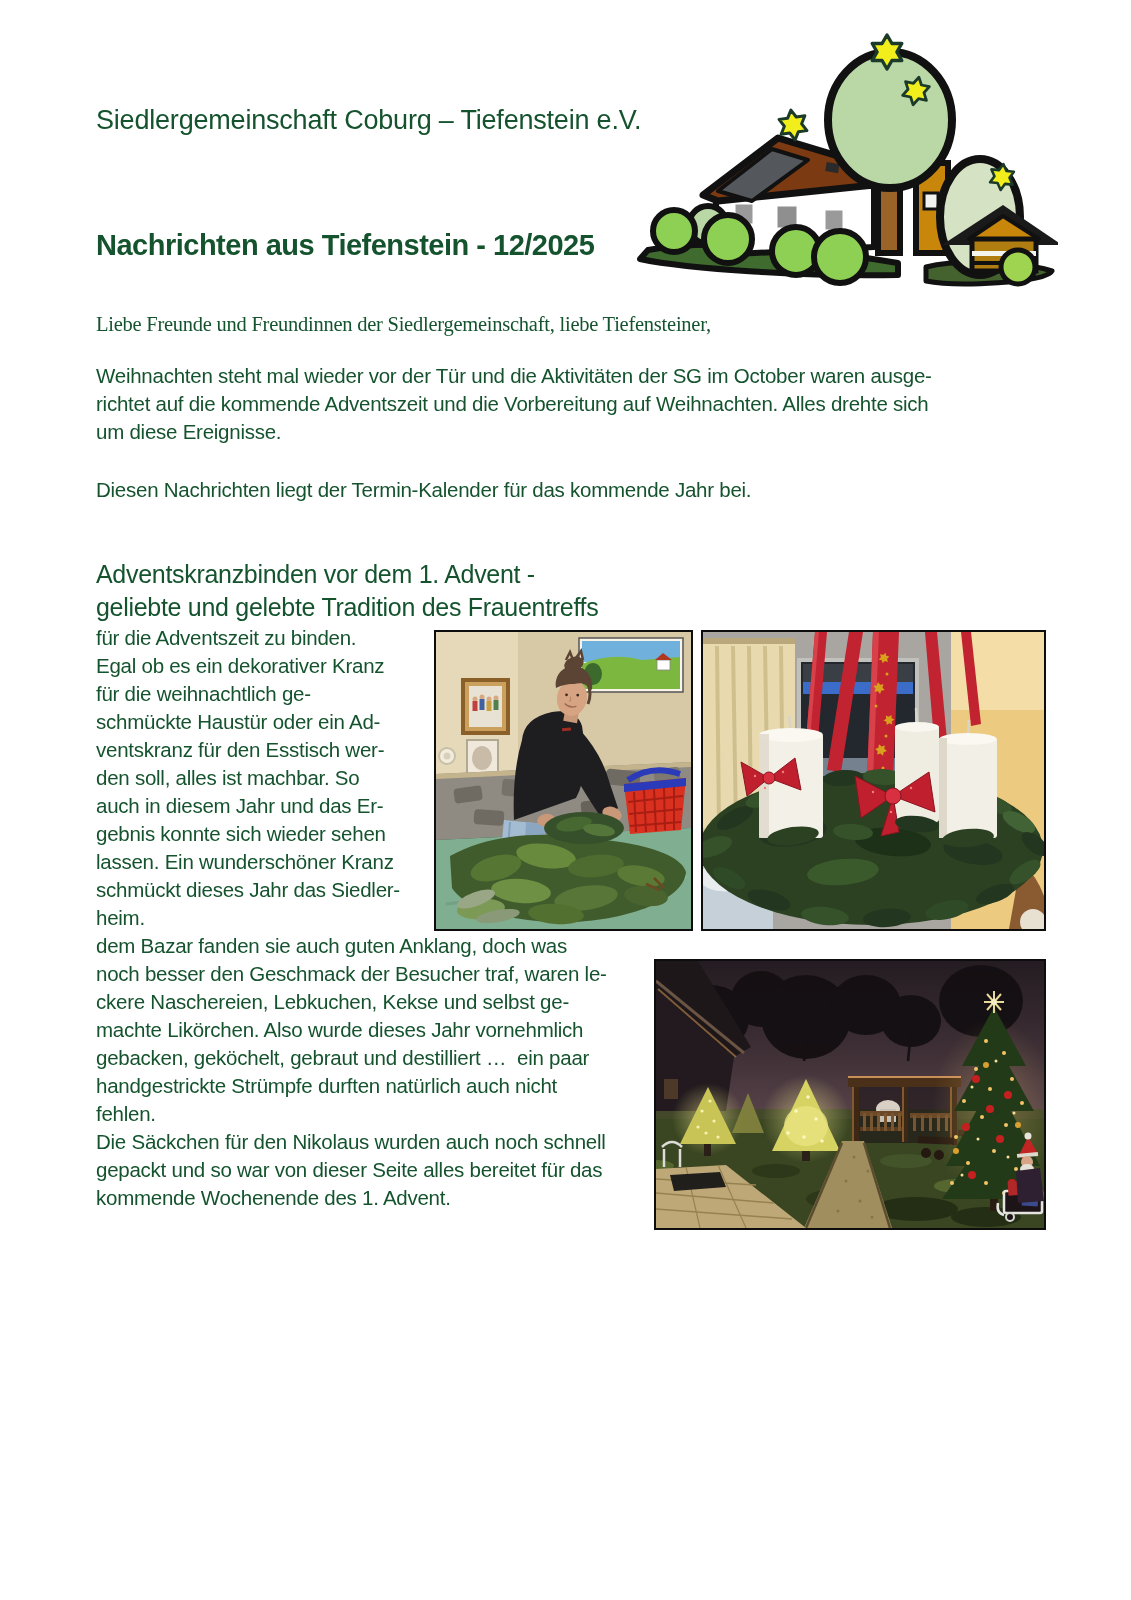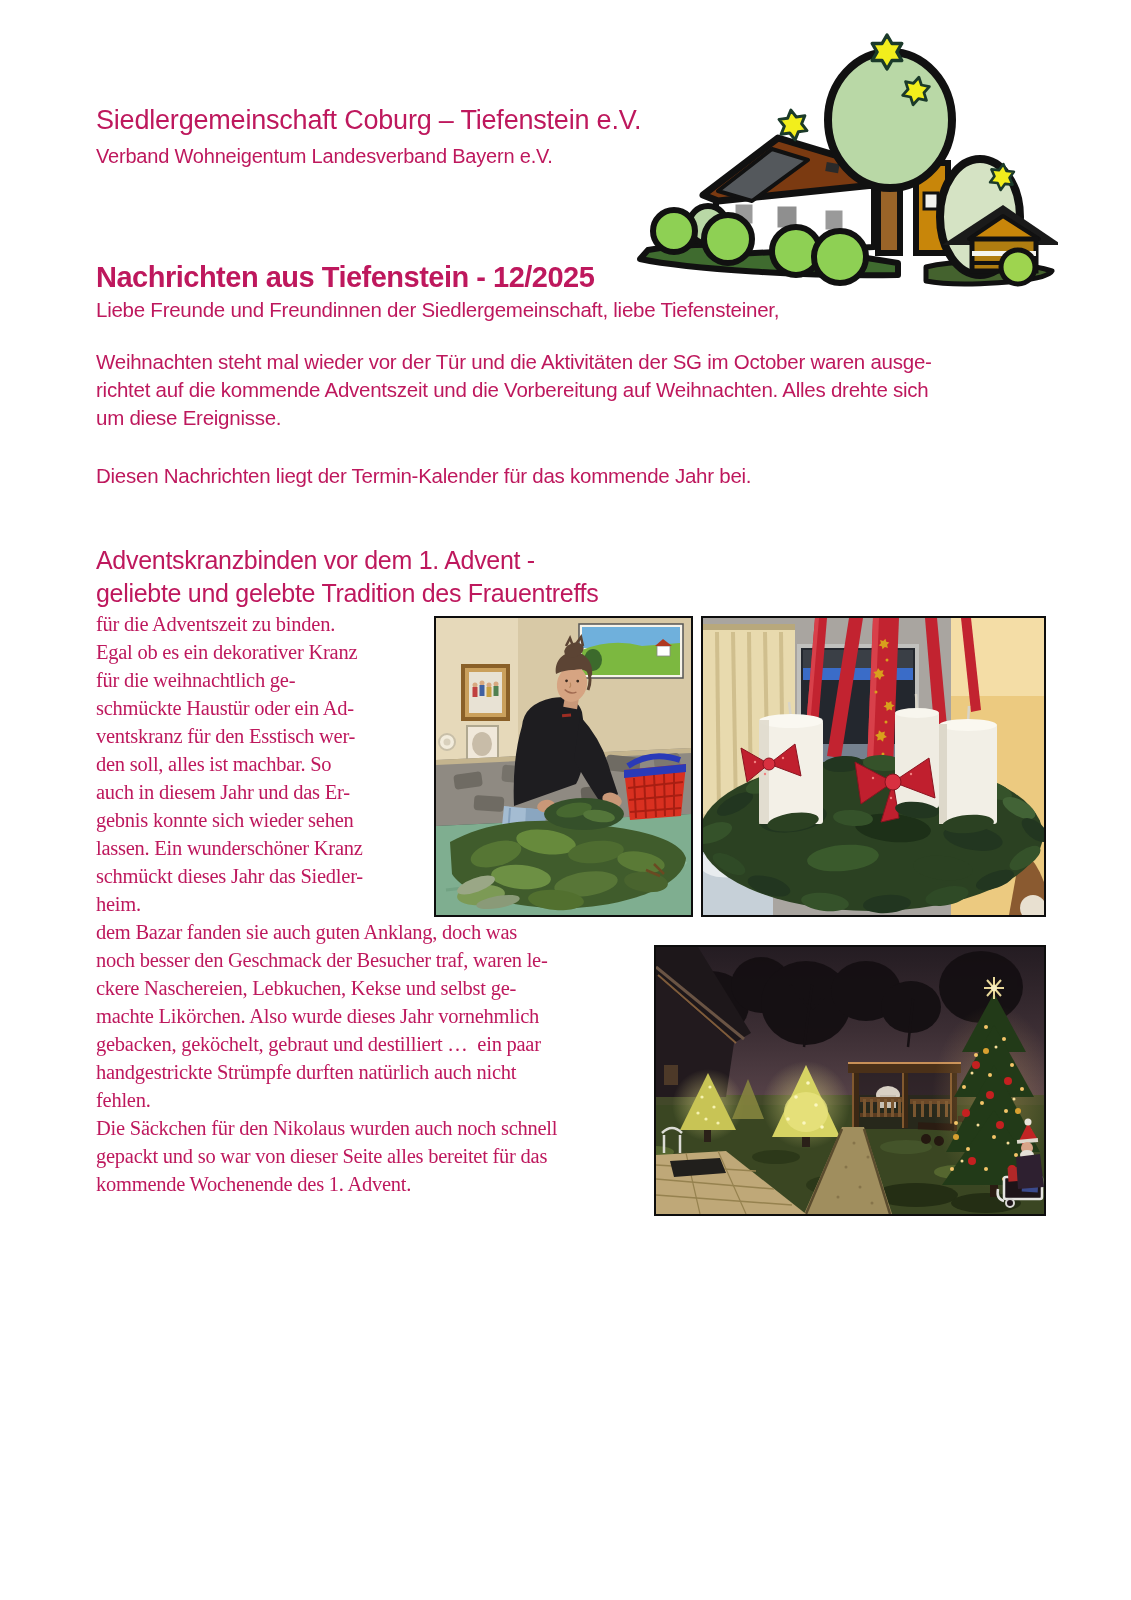--- a/index.html
+++ b/index.html
@@ -1,30 +1,30 @@
 <!DOCTYPE html>
 <html lang="de"><head>
 <meta charset="utf-8">
 <style>
   html,body{margin:0;padding:0;background:#ffffff;}
   .page{position:relative;width:1131px;height:1411px;background:#ffffff;overflow:hidden;
-        font-family:"Liberation Sans","DejaVu Sans",sans-serif;color:#be185d;}
+        font-family:"Liberation Sans","DejaVu Sans",sans-serif;color:#14532d;}
   .content{padding:0 85px 0 96px;}
   .org-name{padding-top:104px;font-size:27px;line-height:32px;font-weight:400;letter-spacing:-0.2px;}
   .org-sub{margin-top:8px;font-size:20px;line-height:24px;letter-spacing:-0.2px;}
   .title{margin:90px 0 0 0;font-size:29px;line-height:38px;font-weight:700;letter-spacing:-0.5px;}
   .body-text{margin:0;font-size:20.5px;line-height:28px;letter-spacing:-0.25px;white-space:pre;}
-  .salutation{}
+  .salutation{margin-top:46px;font-family:Liberation Serif, serif;}
   .intro-para{margin-top:24px;}
   .calendar-note{margin-top:30px;}
   .section-heading{margin:54px 0 0 0;font-size:25px;line-height:33px;font-weight:400;
                    letter-spacing:-0.3px;white-space:pre;}
   .lead1{margin-top:68px;}
   .row{display:flex;align-items:flex-start;}
-  .row .col{flex:1 1 auto;min-width:0;font-family:Liberation Serif, serif;}
+  .row .col{flex:1 1 auto;min-width:0;}
   .photos{display:flex;gap:8px;margin-left:auto;margin-top:6px;}
   figure{margin:0;}
   .photo{border:2px solid #0d0d0d;background:#444;line-height:0;}
   .photo svg{display:block;}
   .lead2{margin-top:14px;}
   .photo3-wrap{margin-left:auto;margin-top:27px;}
   .clipart{position:absolute;left:628px;top:25px;}
 </style>
 </head>
 <body>
@@ -75,21 +75,20 @@
       <path d="M0,-10 L2.9,-5 L8.7,-5 L5.8,0 L8.7,5 L2.9,5 L0,10 L-2.9,5 L-8.7,5 L-5.8,0 L-8.7,-5 L-2.9,-5 Z" transform="translate(259,27) scale(1.7)"></path>
       <path d="M0,-10 L2.9,-5 L8.7,-5 L5.8,0 L8.7,5 L2.9,5 L0,10 L-2.9,5 L-8.7,5 L-5.8,0 L-8.7,-5 L-2.9,-5 Z" transform="translate(288,66) scale(1.4) rotate(12)"></path>
       <path d="M0,-10 L2.9,-5 L8.7,-5 L5.8,0 L8.7,5 L2.9,5 L0,10 L-2.9,5 L-8.7,5 L-5.8,0 L-8.7,-5 L-2.9,-5 Z" transform="translate(165,100) scale(1.5) rotate(-8)"></path>
       <path d="M0,-10 L2.9,-5 L8.7,-5 L5.8,0 L8.7,5 L2.9,5 L0,10 L-2.9,5 L-8.7,5 L-5.8,0 L-8.7,-5 L-2.9,-5 Z" transform="translate(374,152) scale(1.3) rotate(6)"></path>
     </g>
   </svg>
 
   <div class="content">
 
     <div class="org-name">Siedlergemeinschaft Coburg – Tiefenstein e.V.</div>
-    <div class="org-sub">Verband Wohneigentum Landesverband Bayern e.V.</div>
 
     <h1 class="title">Nachrichten aus Tiefenstein - 12/2025</h1>
 
     <p class="body-text salutation">Liebe Freunde und Freundinnen der Siedlergemeinschaft, liebe Tiefensteiner,</p>
     <p class="body-text intro-para">Weihnachten steht mal wieder vor der Tür und die Aktivitäten der SG im October waren ausge-
 richtet auf die kommende Adventszeit und die Vorbereitung auf Weihnachten. Alles drehte sich
 um diese Ereignisse.</p>
     <p class="body-text calendar-note">Diesen Nachrichten liegt der Termin-Kalender für das kommende Jahr bei.</p>
 
     <h2 class="section-heading">Adventskranzbinden vor dem 1. Advent -

